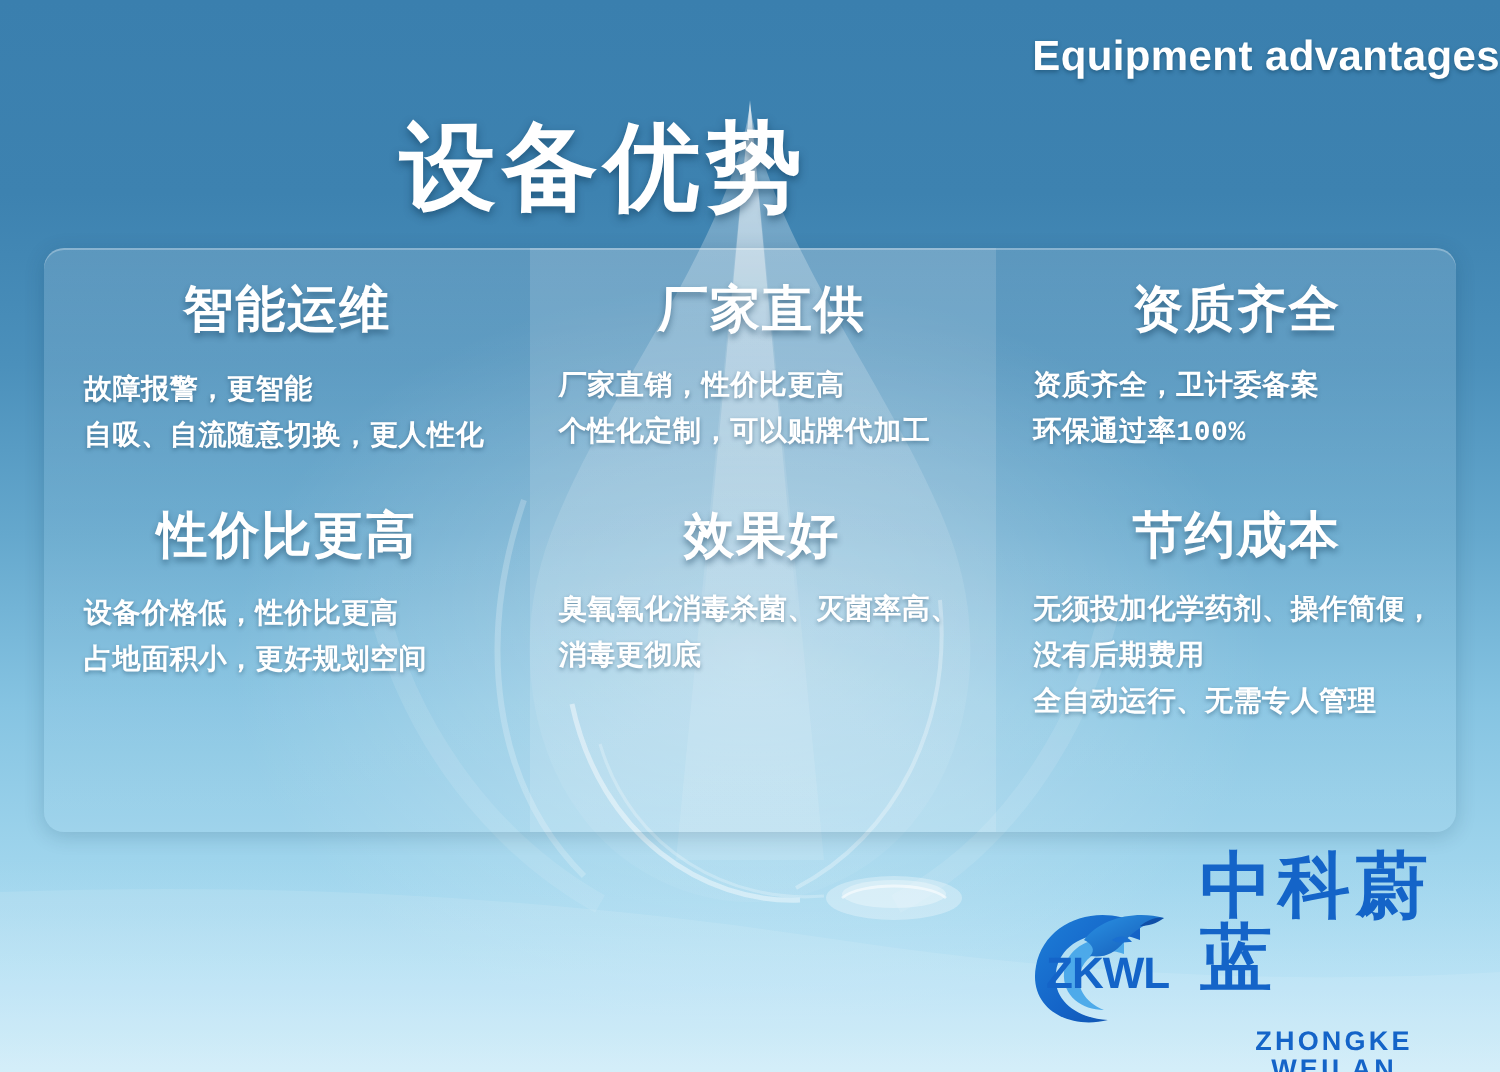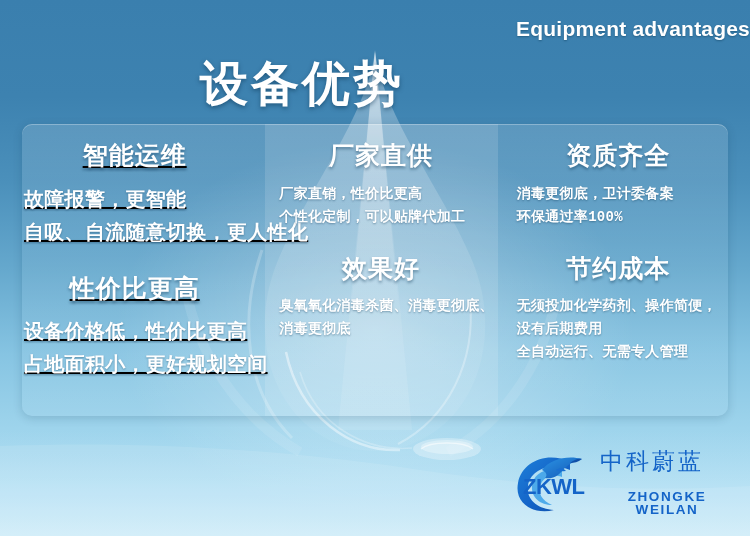--- a/index.html
+++ b/index.html
@@ -94,42 +94,42 @@
     height: 292px;
     display: flex;
   }
   .col {
     box-sizing: border-box;
     width: 33.3333%;
     padding: 0 14px;
     display: flex;
     flex-direction: column;
   }
-  .col-1 { padding-left: 2px; padding-right: 12px; text-decoration: underline; }
+  .col-1 { padding-left: 20px; padding-right: 12px; }
   .col-2 { padding-left: 22px; padding-right: 10px; }
   .col-3 { padding-left: 24px; padding-right: 8px; }
 
   .block { position: relative; }
   .block-a { margin-top: 18px; }
   .block-b { margin-top: 26px; }
 
   .block-title {
     text-align: center;
     font-size: 25px;
     font-weight: bold;
     letter-spacing: 1px;
     color: #ffffff;
     text-shadow: 0 2px 3px rgba(8,48,78,0.45);
     line-height: 1.1;
   }
   .block-lines {
     margin-top: 13px;
   }
   .block-line {
-    font-size: 20px;
+    font-size: 14px;
     font-weight: bold;
     color: #ffffff;
     line-height: 1.65;
     letter-spacing: 0.3px;
     text-shadow: 0 1px 2px rgba(8,48,78,0.4);
     white-space: nowrap;
   }
   .col-2 .block-line,
   .col-3 .block-line { font-size: 14px; font-family: Liberation Mono, monospace; }
 
@@ -149,22 +149,22 @@
     height: 60px;
     flex: 0 0 auto;
   }
   .logo-text {
     margin-left: 2px;
     display: flex;
     flex-direction: column;
     justify-content: center;
   }
   .logo-cn {
-    font-size: 23px;
-    font-weight: normal;
+    font-size: 36px;
+    font-weight: bold;
     letter-spacing: 3px;
     color: #1464c8;
     line-height: 1;
   }
   .logo-en {
     margin-top: 17px;
     font-size: 13.5px;
     font-weight: bold;
     letter-spacing: 1.6px;
     color: #1464c8;
@@ -270,31 +270,31 @@
         <div class="block block-a">
           <div class="block-title">厂家直供</div>
           <div class="block-lines">
             <div class="block-line">厂家直销，性价比更高</div>
             <div class="block-line">个性化定制，可以贴牌代加工</div>
           </div>
         </div>
         <div class="block block-b">
           <div class="block-title">效果好</div>
           <div class="block-lines">
-            <div class="block-line">臭氧氧化消毒杀菌、消毒更彻底、</div>
+            <div class="block-line">臭氧氧化消毒杀菌、灭菌率高、</div>
             <div class="block-line">消毒更彻底</div>
           </div>
         </div>
       </div>
 
       <div class="col col-3">
         <div class="block block-a">
           <div class="block-title">资质齐全</div>
           <div class="block-lines">
-            <div class="block-line">消毒更彻底，卫计委备案</div>
+            <div class="block-line">资质齐全，卫计委备案</div>
             <div class="block-line">环保通过率100%</div>
           </div>
         </div>
         <div class="block block-b">
           <div class="block-title">节约成本</div>
           <div class="block-lines">
             <div class="block-line">无须投加化学药剂、操作简便，</div>
             <div class="block-line">没有后期费用</div>
             <div class="block-line">全自动运行、无需专人管理</div>
           </div>

